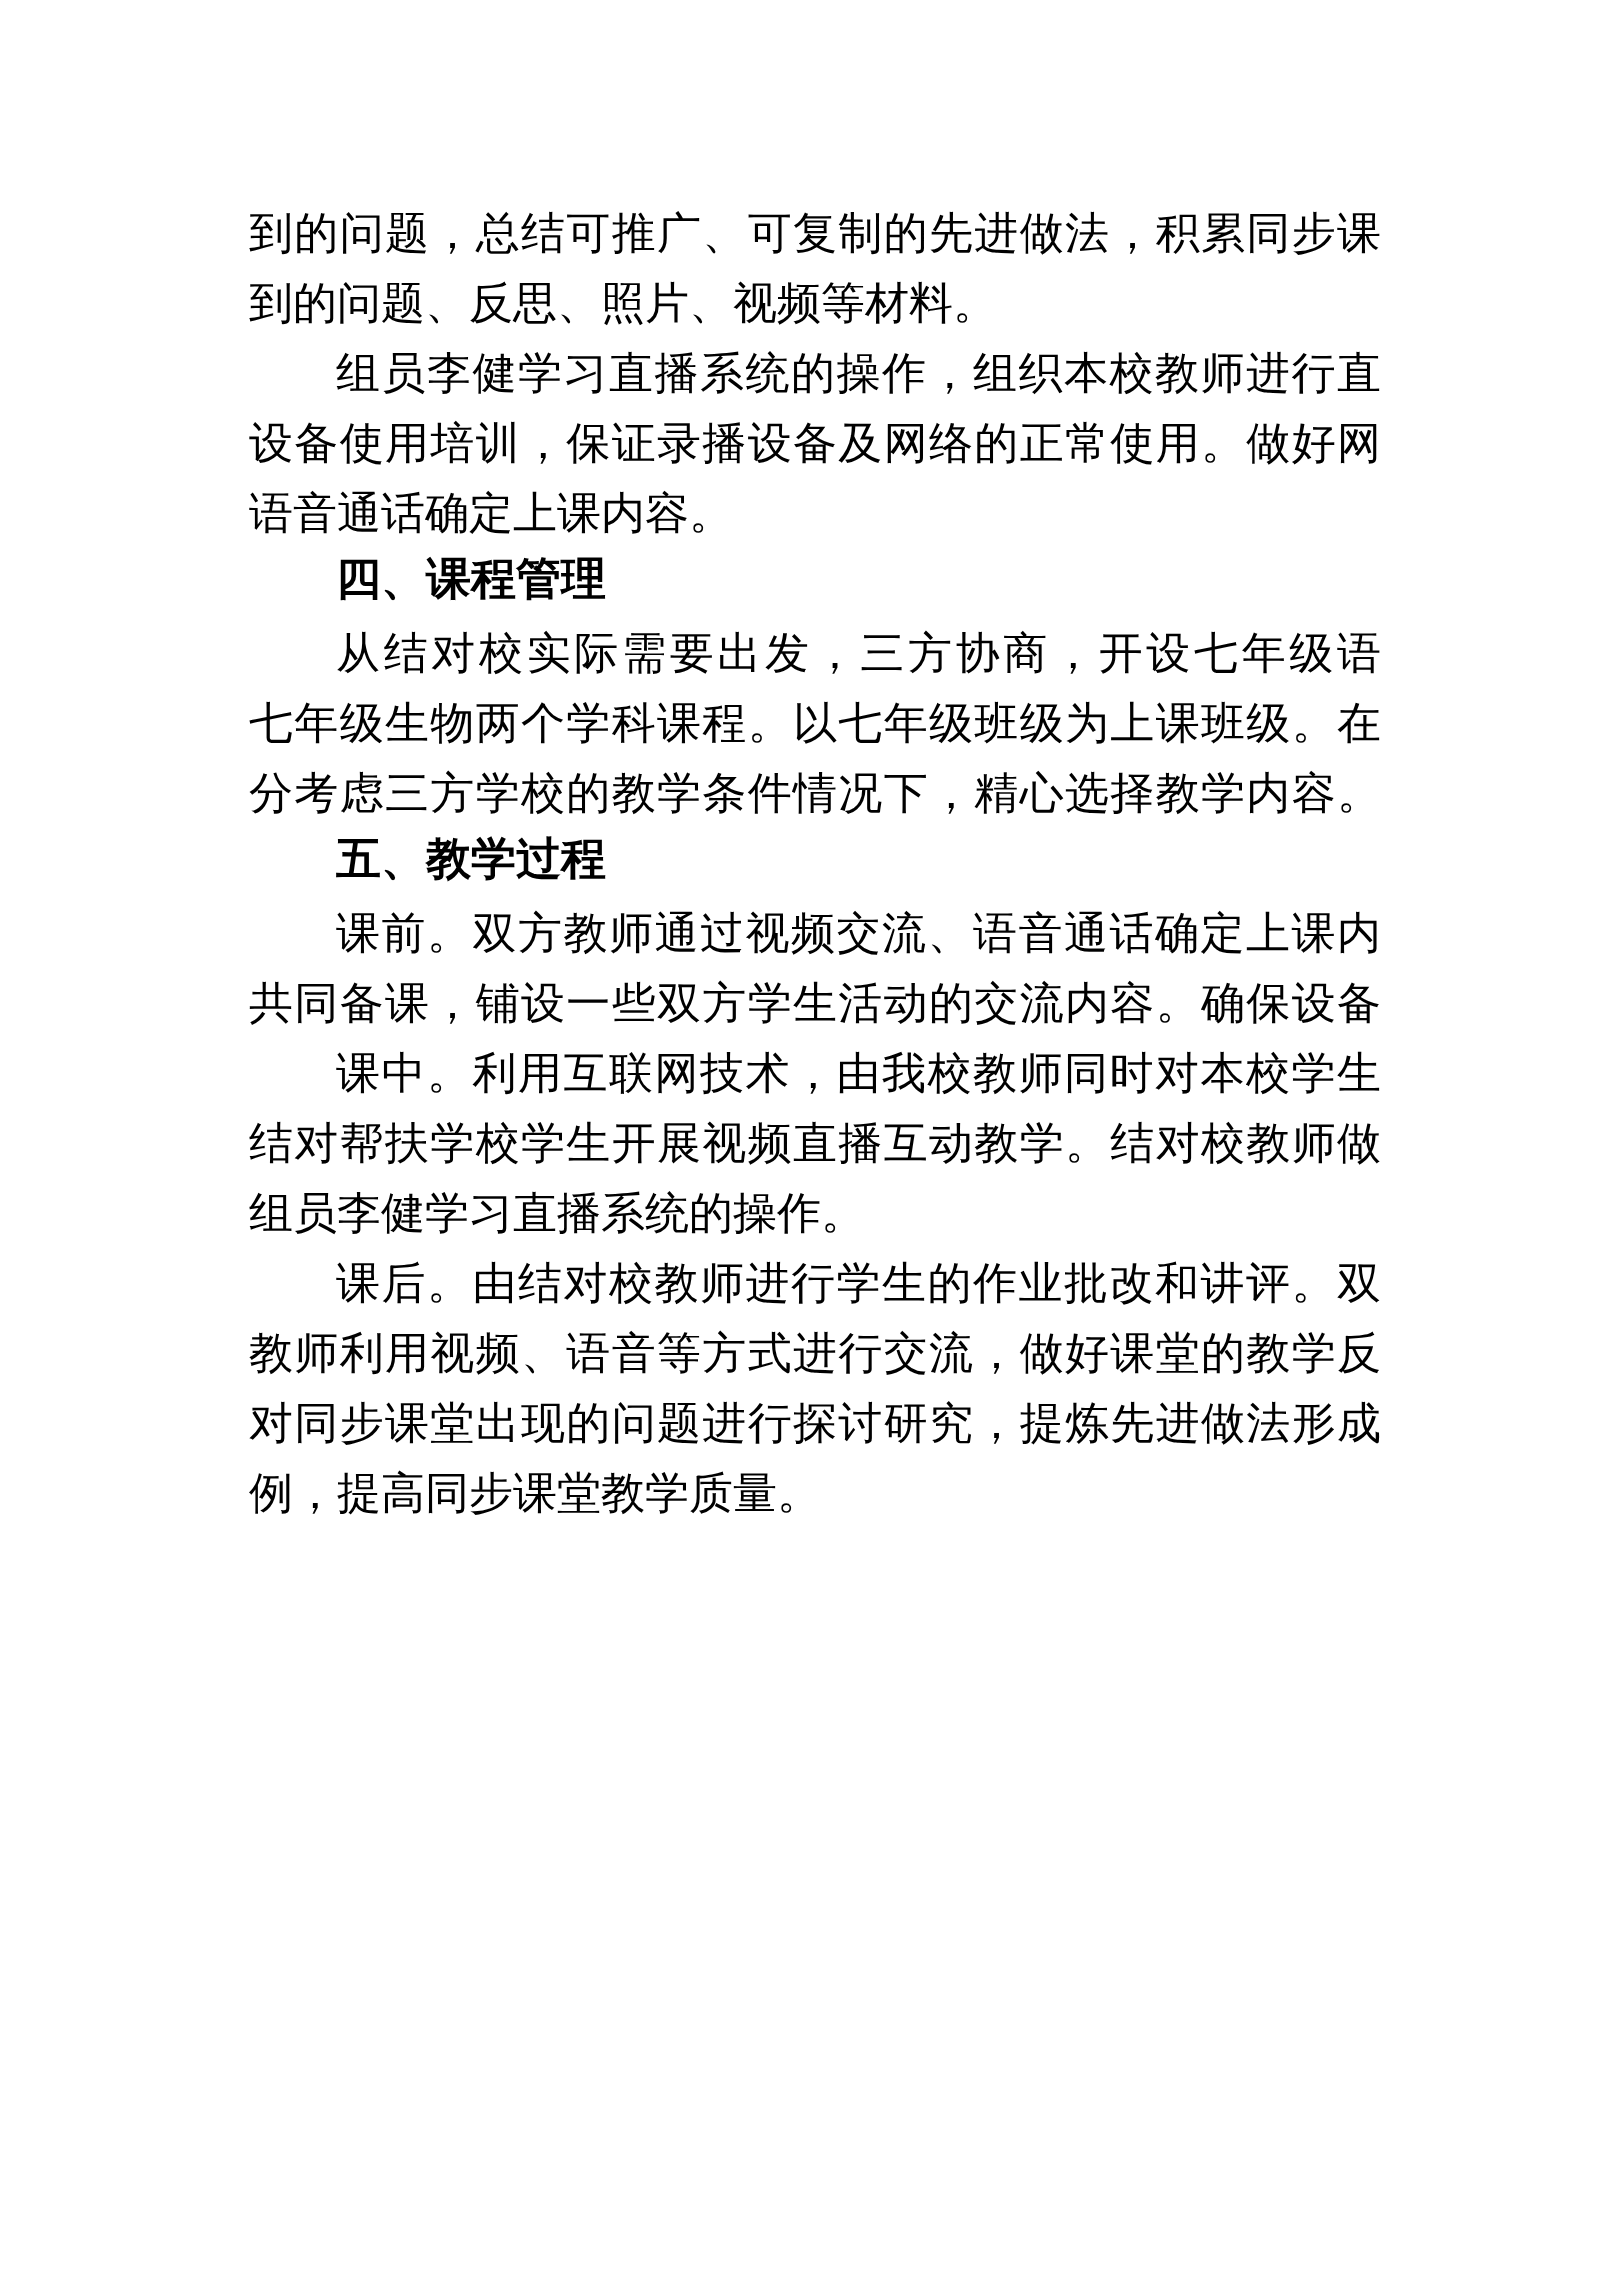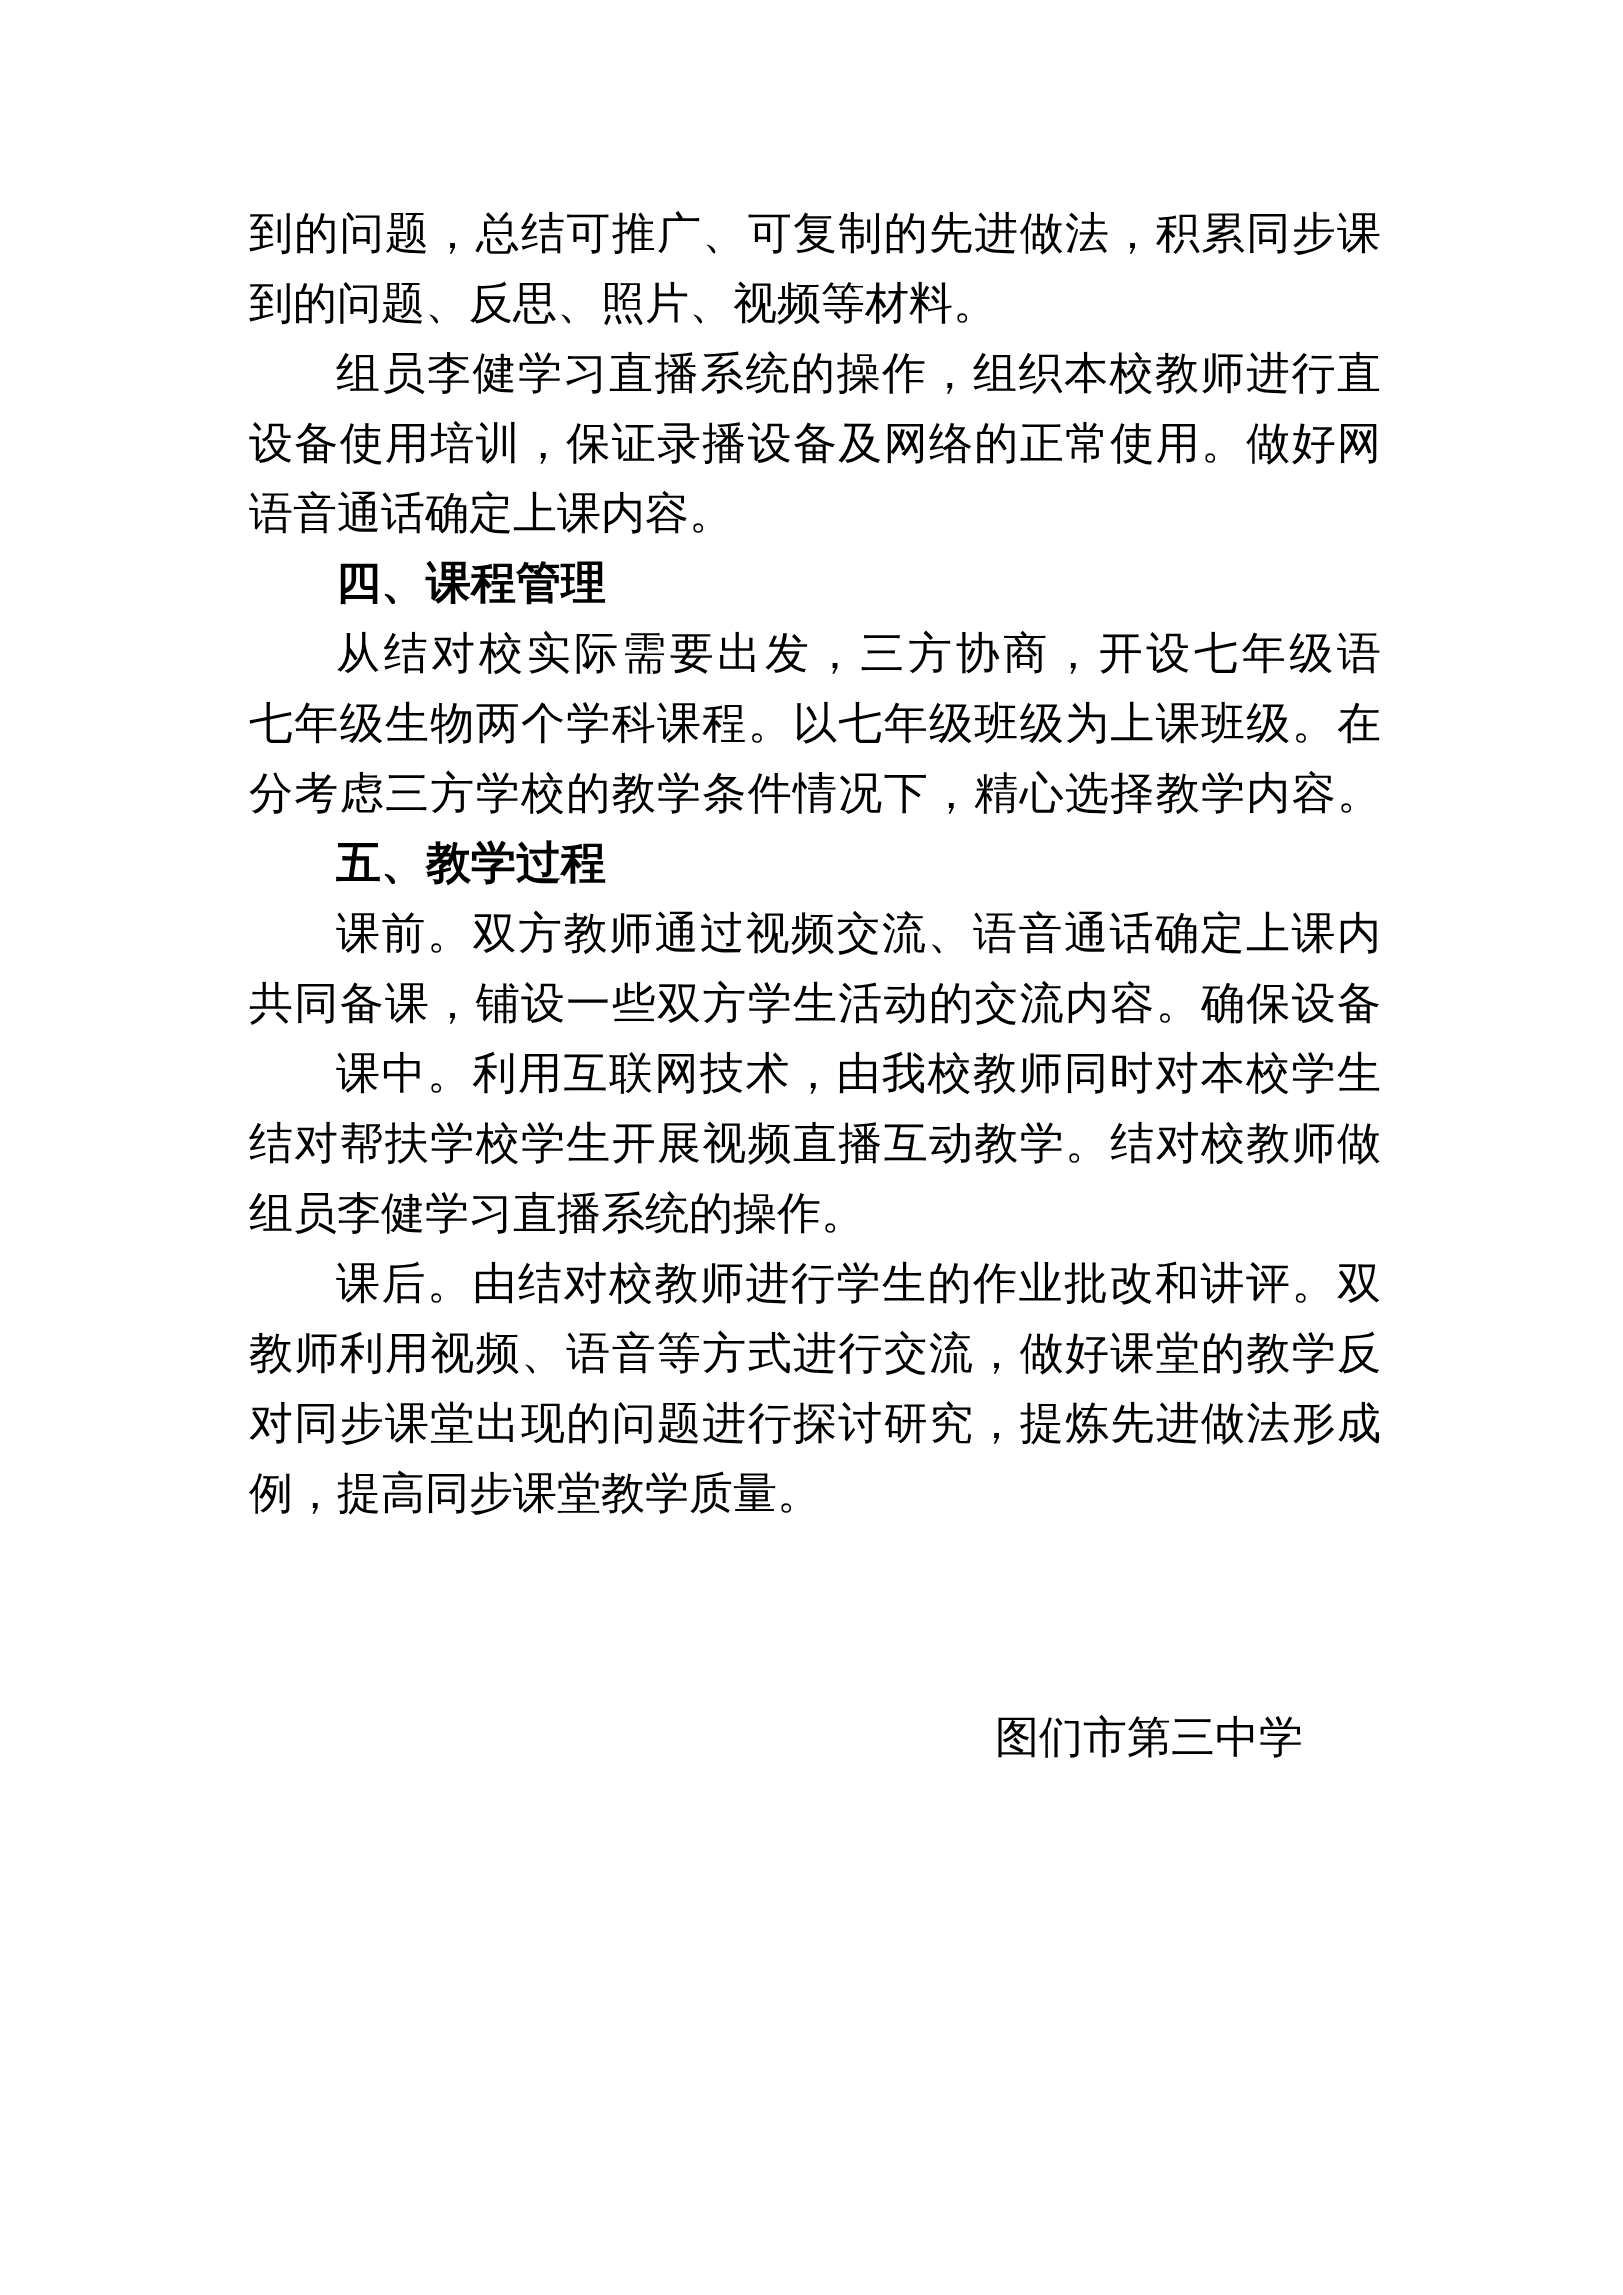--- a/index.html
+++ b/index.html
@@ -33,21 +33,21 @@
     letter-spacing: 0;
   }
   .line.end {
     text-align: left;
     text-align-last: left;
   }
   .line.indent {
     text-indent: 87px;
   }
   .line.heading {
-    font-family: Liberation Sans, sans-serif;
+    font-family: Liberation Mono, monospace;
     font-weight: 700;
     font-size: 45px;
     text-align: left;
     text-align-last: left;
     text-indent: 87px;
   }
   .signature-block {
     position: absolute;
     left: 249px;
     top: 1702px;
@@ -83,16 +83,15 @@
     <div class="line full indent">课中。利用互联网技术，由我校教师同时对本校学生和</div>
     <div class="line full">结对帮扶学校学生开展视频直播互动教学。结对校教师做好</div>
     <div class="line end">组员李健学习直播系统的操作。</div>
     <div class="line full indent">课后。由结对校教师进行学生的作业批改和讲评。双方</div>
     <div class="line full">教师利用视频、语音等方式进行交流，做好课堂的教学反思，</div>
     <div class="line full">对同步课堂出现的问题进行探讨研究，提炼先进做法形成案</div>
     <div class="line end">例，提高同步课堂教学质量。</div>
   </div>
 
   <div class="signature-block">
-    <div class="sig-line">图们市第三中学</div>
   </div>
 </div>
 
 
 </body></html>

